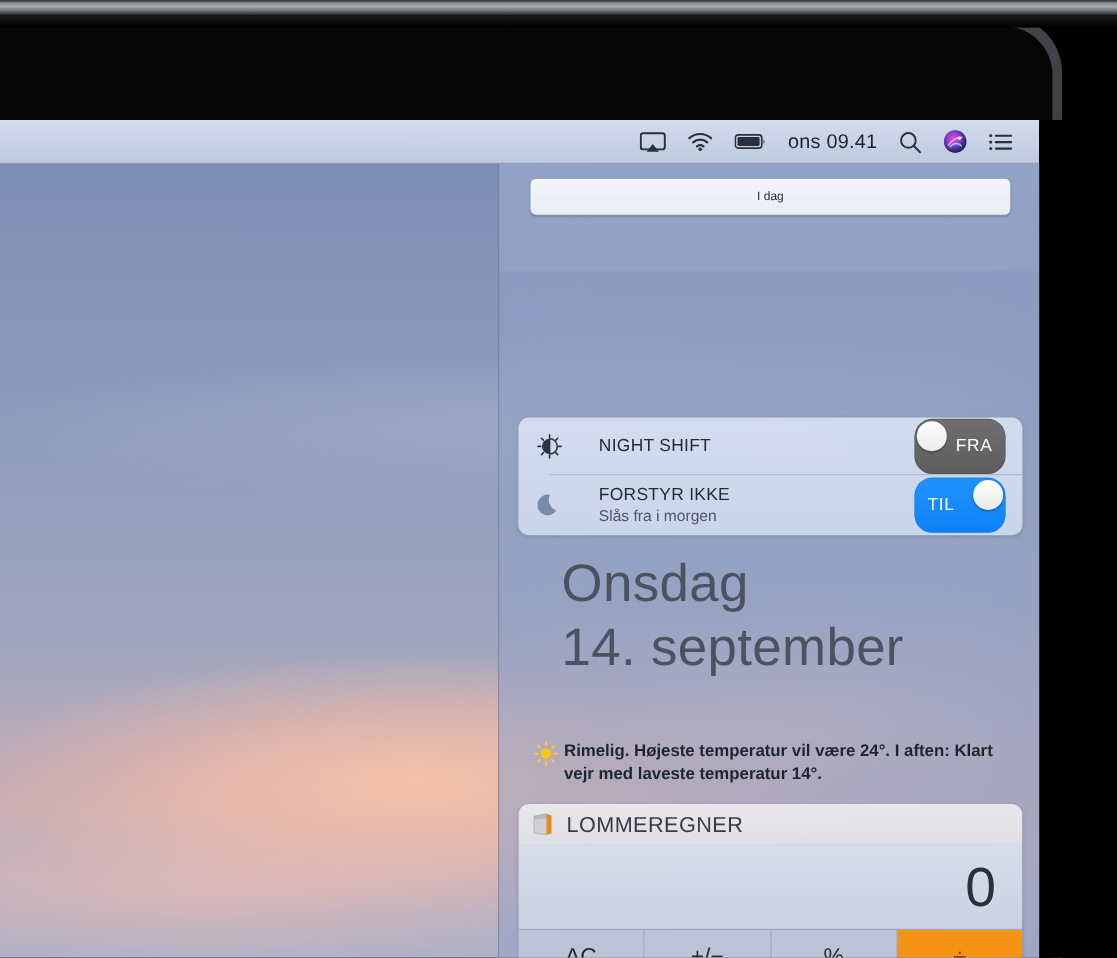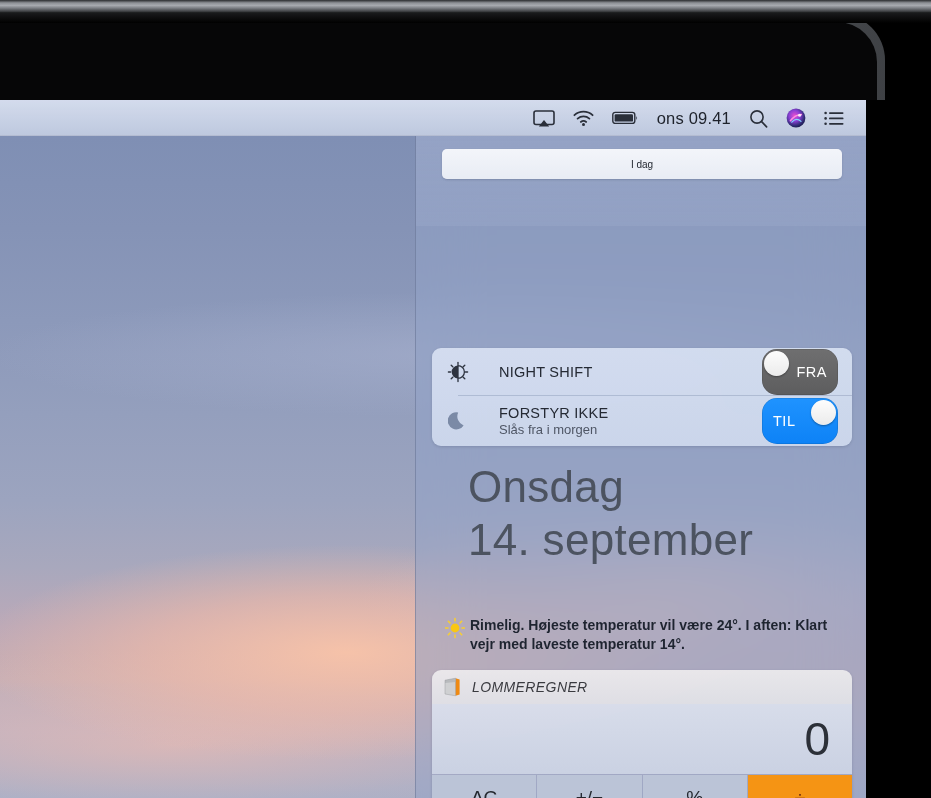--- a/index.html
+++ b/index.html
@@ -285,24 +285,23 @@
   }
   #calc-header {
     height: 34px;
     display: flex;
     align-items: center;
     padding-left: 12px;
     gap: 10px;
     background: linear-gradient(180deg, rgba(237,235,237,.93) 0%, rgba(226,226,231,.93) 100%);
   }
   #calc-title {
-    font-size: 14px;
+    font-size: 18px;
     letter-spacing: .4px;
     color: #3a3b40;
-    font-style: italic;
   }
   #calc-display {
     height: 70px;
     background: linear-gradient(180deg, rgba(219,224,237,.93) 0%, rgba(205,212,229,.93) 100%);
     display: flex;
     align-items: center;
     justify-content: flex-end;
     padding-right: 22px;
     box-sizing: border-box;
   }

